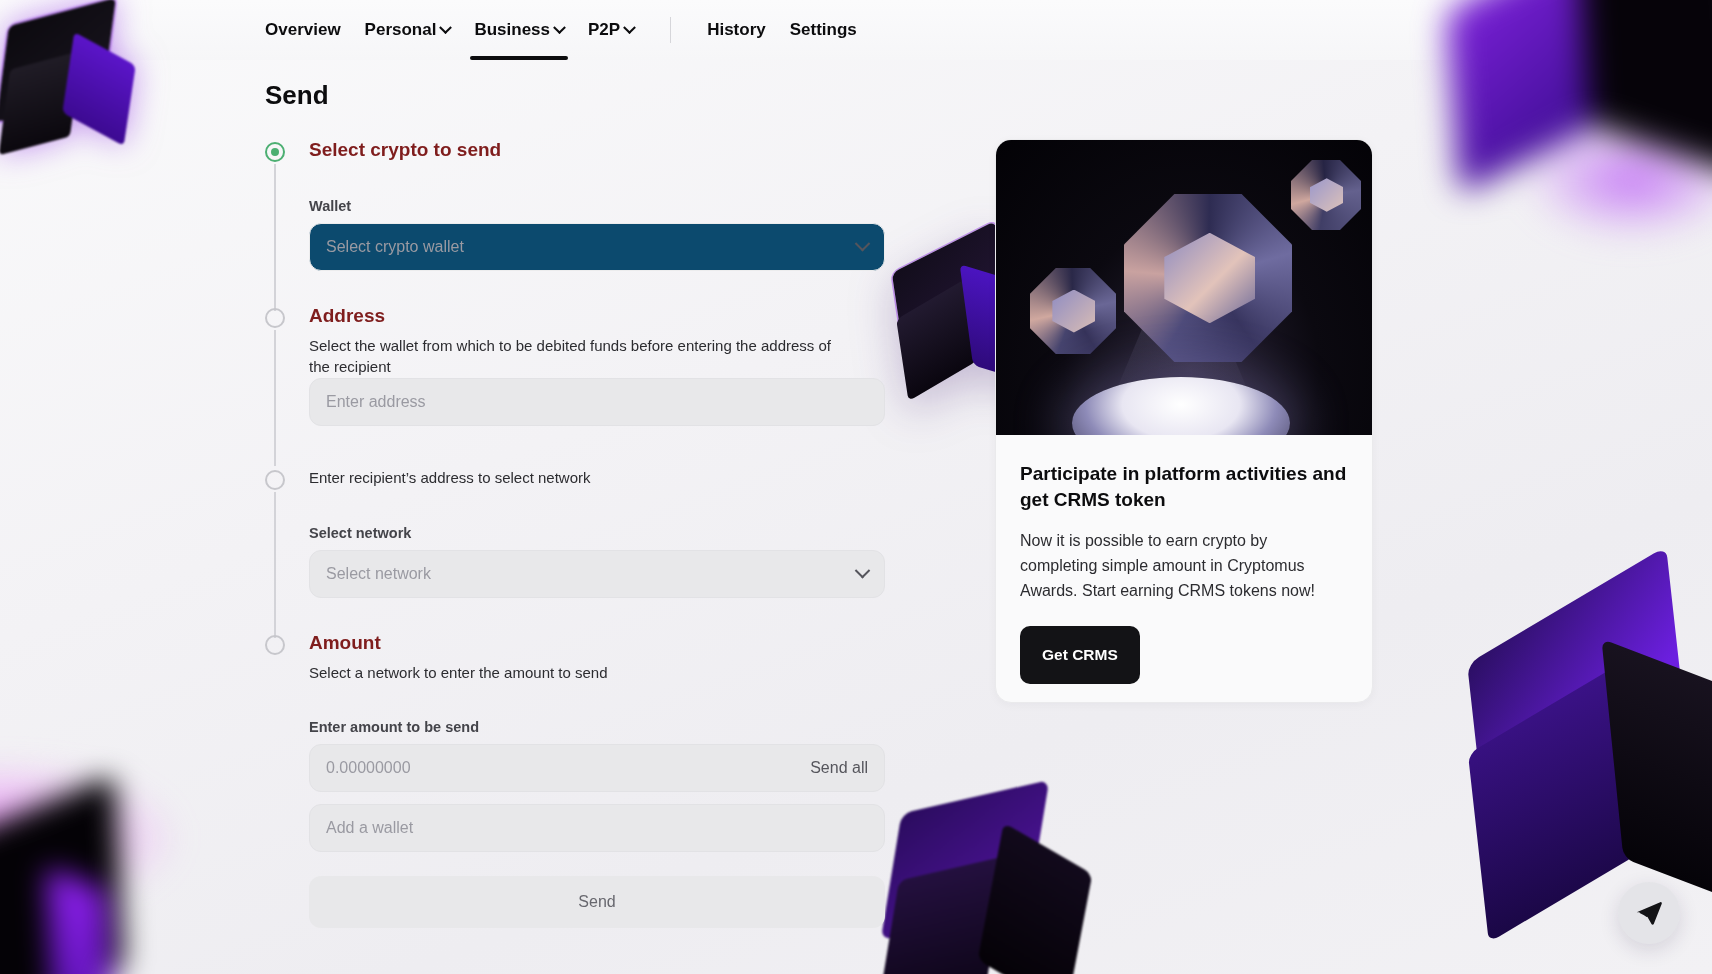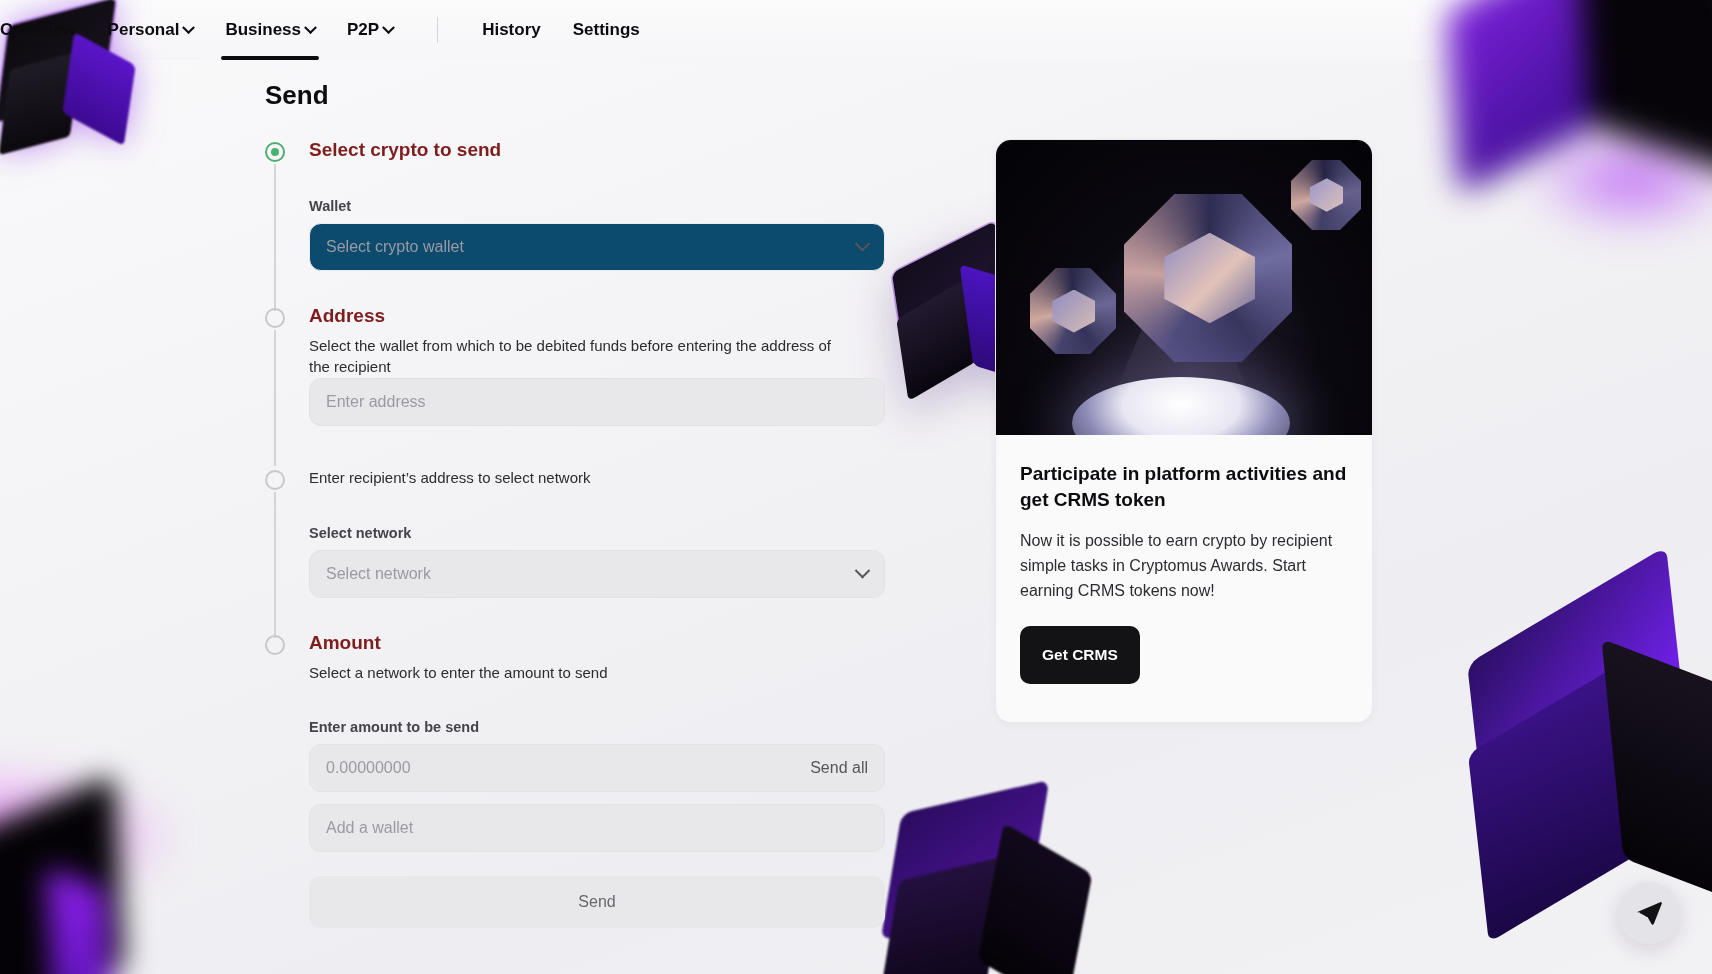--- a/index.html
+++ b/index.html
@@ -91,22 +91,22 @@
     transform: skewY(-22deg) rotate(10deg); border-radius:10px;}
   .cube6 .right { left:130px; top:42px; width:90px; height:150px;
     background:linear-gradient(180deg,#120a1c,#050207);
     transform: skewY(22deg) rotate(10deg); border-radius:8px;}
   .cube6 .left { left:26px; top:72px; width:110px; height:140px;
     background:linear-gradient(180deg,#24103f,#0a0412);
     transform: skewY(-22deg) rotate(10deg); border-radius:8px;}
 
   
   .topnav { position:relative; z-index:5; height:60px;
-            display:flex; align-items:center; gap:32px;
-            }
+            display:flex; align-items:center; gap:24px;
+            padding-left:265px; }
   .nav-item { position:relative; font-size:17px; font-weight:700; color:#0c0c0e;
               display:flex; align-items:center; gap:5px; cursor:pointer;
               height:60px; }
   .nav-item .chev { display:inline-block; width:9px; height:9px;
                     border-right:2px solid #0c0c0e; border-bottom:2px solid #0c0c0e;
                     transform:rotate(45deg) translate(-2px,-2px); }
   .nav-item.active::after { content:""; position:absolute; left:-4px; right:-4px;
                             bottom:0; height:4px; background:#0c0c0e; border-radius:2px; }
   .nav-sep { width:1px; height:26px; background:#d6d6da; margin:0 12px; }
 
@@ -184,21 +184,21 @@
              background:linear-gradient(135deg,#9a97cb,#ddc2b9);
              clip-path: polygon(50% 0,100% 27%,100% 73%,50% 100%,0 73%,0 27%); }
   .pedestal { position:absolute; left:76px; bottom:-34px; width:218px; height:92px;
              border-radius:50%;
              background:radial-gradient(ellipse at 50% 30%, #ffffff 0%, #e8e6f2 38%, #8e8bb8 62%, #35324f 100%);
              box-shadow:0 0 48px 14px rgba(150,140,210,.3); }
   .beam { position:absolute; left:112px; top:150px; width:148px; height:120px;
              background:linear-gradient(180deg,rgba(190,185,230,.16),rgba(190,185,230,0));
              clip-path:polygon(34% 0,66% 0,100% 100%,0 100%); }
 
-  .promo-body { padding:26px 24px 38px; }
+  .promo-body { padding:26px 24px 18px; }
   .promo-title { font-size:19px; font-weight:700; color:#0c0c0e; line-height:1.35; }
   .promo-text { font-size:16px; color:#2c2c30; line-height:1.55; margin-top:17px; }
   .promo-btn { margin-top:22px; display:inline-flex; align-items:center;
                justify-content:center; height:58px; padding:0 22px;
                background:#131316; color:#fff; font-size:15.5px; font-weight:700;
                border-radius:10px; cursor:pointer; border:none; font-family:inherit; }
 
   
   .fab { position:fixed; right:32px; bottom:30px; width:62px; height:62px;
          border-radius:50%; background:#e4e4e8;
@@ -333,21 +333,21 @@
     <div class="promo">
       <div class="promo-img">
         <div class="beam"></div>
         <div class="token tok-right"></div>
         <div class="token tok-big"></div>
         <div class="token tok-small"></div>
         <div class="pedestal"></div>
       </div>
       <div class="promo-body">
         <div class="promo-title">Participate in platform activities and get CRMS token</div>
-        <div class="promo-text">Now it is possible to earn crypto by recipient simple tasks in Cryptomus Awards. Start earning CRMS tokens now!</div>
+        <div class="promo-text">Now it is possible to earn crypto by completing simple amount in Cryptomus Awards. Start earning CRMS tokens now!</div>
         <button class="promo-btn">Get CRMS</button>
       </div>
     </div>
 
   </div>
 </div>
 
 <div class="fab">
   <svg width="30" height="30" viewBox="0 0 24 24">
     <path d="M2.2 11.3 21 3.3c.8-.3 1.5.4 1.2 1.2l-6.4 16.2c-.3.8-1.4.9-1.8.1l-3.2-5.6-5.9-3.1c-.8-.4-.7-1.5-.7-.8z" fill="#131316"></path>

